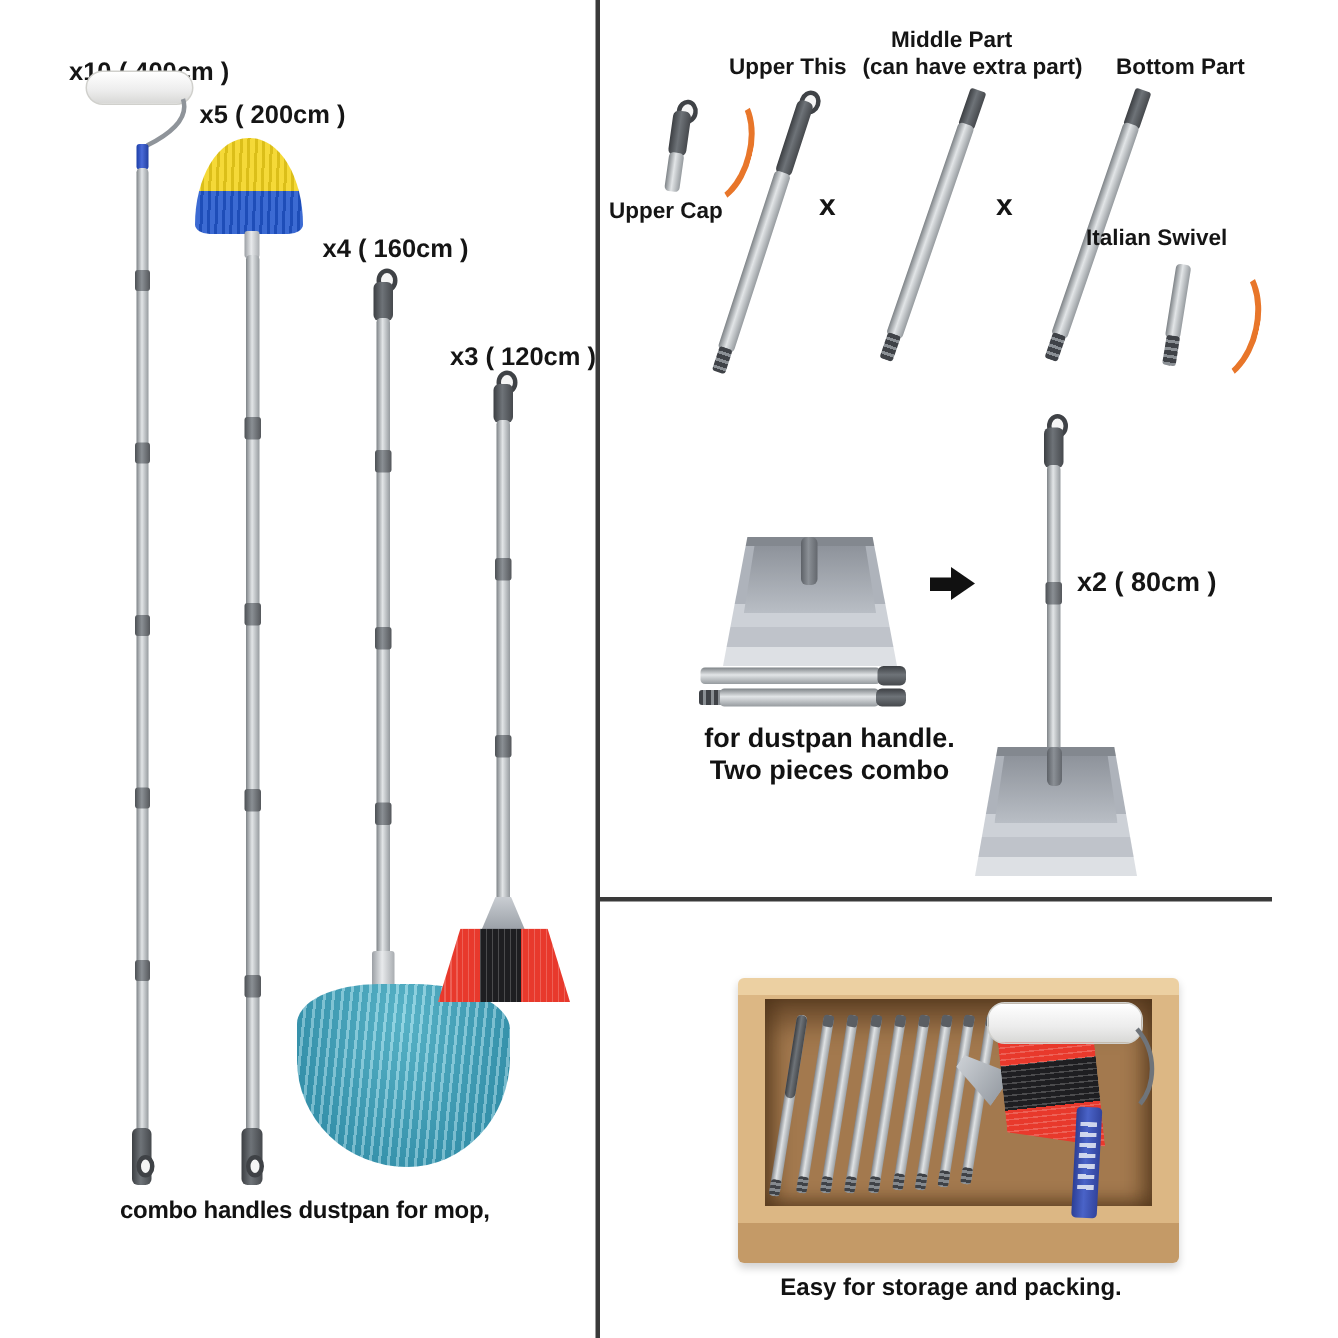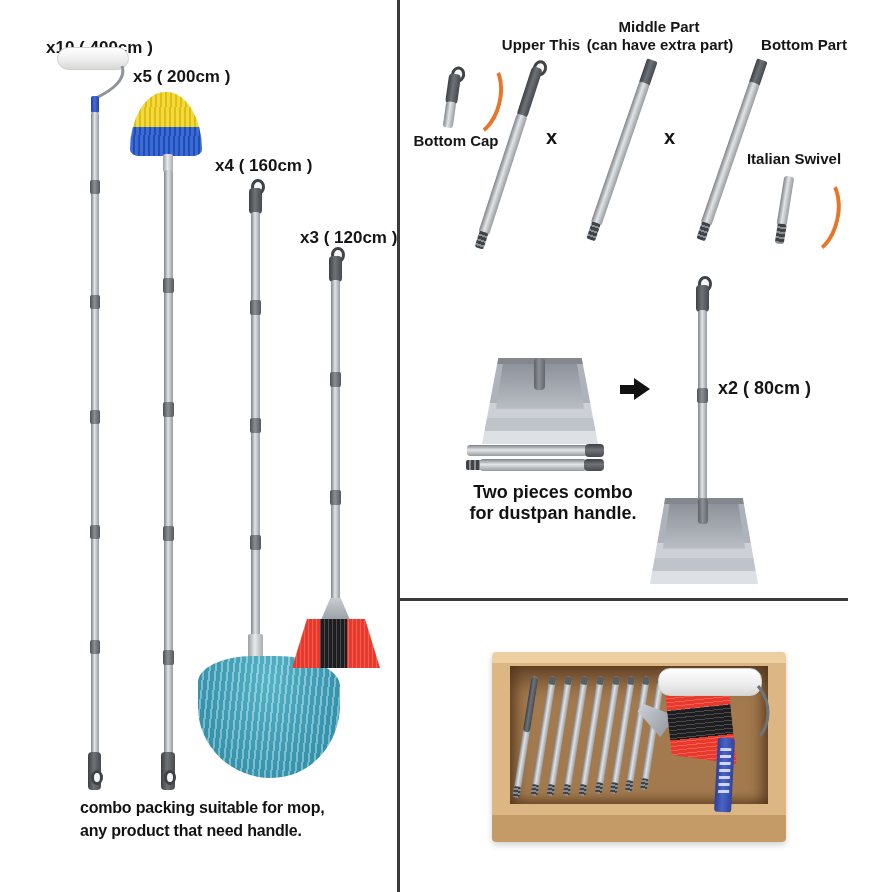--- a/index.html
+++ b/index.html
@@ -3,21 +3,21 @@
 <meta charset="utf-8">
 <style>
   html,body{margin:0;padding:0;background:#ffffff;}
   .canvas{
     position:relative;width:892px;height:892px;background:#ffffff;overflow:hidden;
     font-family:"Liberation Sans",sans-serif;color:#1a1a1a;
   }
   .abs{position:absolute;}
   .lbl{position:absolute;font-weight:bold;color:#151515;white-space:nowrap;}
   .lbl-size{font-size:17px;}
-  .part-lbl{font-size:15px;text-align:center;}
+  .part-lbl{font-size:15px;text-align:left;}
   .mult{font-size:20px;}
   
   .div-v{position:absolute;left:397px;top:0;width:3px;height:892px;background:#3a3a3a;}
   .div-h{position:absolute;left:398px;top:598px;width:450px;height:3px;background:#3a3a3a;}
   
   .pole{position:absolute;background:linear-gradient(90deg,#7e8387,#e2e5e7 45%,#969b9f);border-radius:3px;}
   .joint{position:absolute;background:linear-gradient(90deg,#4d5155,#8a8f94 45%,#55585c);border-radius:2px;}
   .grip{position:absolute;background:linear-gradient(90deg,#3c3f43,#6e7378 45%,#46494d);border-radius:4px;}
   .eyelet{position:absolute;border:3px solid #3f4246;border-radius:50%;background:#f5f5f5;}
   .thread{position:absolute;background:repeating-linear-gradient(180deg,#3f4247 0 3px,#8a8f94 3px 5px);border-radius:2px;}
@@ -108,36 +108,35 @@
   <div class="lbl lbl-size" style="left:300px;top:228px;">x3 ( 120cm )</div>
   <div class="eyelet" style="left:331px;top:247px;width:8px;height:10px;"></div>
   <div class="grip" style="left:329px;top:256px;width:13px;height:26px;"></div>
   <div class="pole" style="left:331px;top:280px;width:9px;height:322px;"></div>
   <div class="joint" style="left:330px;top:372px;width:11px;height:15px;"></div>
   <div class="joint" style="left:330px;top:490px;width:11px;height:15px;"></div>
   <div class="broom-holder" style="left:321px;top:598px;width:29px;height:22px;"></div>
   <div class="broom-bristles" style="left:292px;top:619px;width:88px;height:49px;"></div>
 
   <div class="text-desc" style="left:80px;top:796px;width:300px;">
-    <div>combo packing suitable for mop,</div>
-    <div>any product that need handle.</div>
+    <div>combo handles dustpan for mop,</div>
   </div>
 
   <div class="lbl part-lbl" style="left:486px;top:36px;width:110px;">Upper This</div>
   <div class="lbl part-lbl" style="left:594px;top:18px;width:130px;">Middle Part</div>
   <div class="lbl part-lbl" style="left:575px;top:36px;width:170px;">(can have extra part)</div>
   <div class="lbl part-lbl" style="left:744px;top:36px;width:120px;">Bottom Part</div>
 
   <div class="abs" style="left:441px;top:66px;width:24px;height:62px;transform:rotate(8deg);">
     <div class="eyelet" style="left:7px;top:0;width:8px;height:10px;"></div>
     <div class="grip" style="left:5px;top:8px;width:12px;height:30px;"></div>
     <div class="pole" style="left:6px;top:36px;width:10px;height:26px;"></div>
   </div>
   <div class="crescent" style="left:452px;top:58px;width:42px;height:72px;transform:rotate(14deg);"></div>
-  <div class="lbl part-lbl" style="left:406px;top:132px;width:100px;">Bottom Cap</div>
+  <div class="lbl part-lbl" style="left:406px;top:132px;width:100px;">Upper Cap</div>
 
   <div class="lbl mult" style="left:546px;top:126px;">x</div>
 
   <div class="abs" style="left:504px;top:55px;width:11px;height:198px;transform:rotate(18deg);">
     <div class="eyelet" style="left:1px;top:0;width:8px;height:10px;"></div>
     <div class="grip" style="left:0;top:8px;width:11px;height:52px;"></div>
     <div class="pole" style="left:0;top:58px;width:11px;height:125px;"></div>
     <div class="thread" style="left:1px;top:181px;width:9px;height:17px;"></div>
   </div>
 
@@ -172,22 +171,22 @@
     <div class="pole" style="left:0;top:0;width:120px;height:11px;background:linear-gradient(180deg,#7e8387,#e2e5e7 45%,#969b9f);"></div>
     <div class="grip" style="left:118px;top:-1px;width:19px;height:13px;background:linear-gradient(180deg,#3c3f43,#6e7378 45%,#46494d);"></div>
   </div>
   <div class="abs" style="left:466px;top:459px;width:138px;height:12px;">
     <div class="thread" style="left:0;top:1px;width:16px;height:10px;background:repeating-linear-gradient(90deg,#3f4247 0 3px,#8a8f94 3px 5px);"></div>
     <div class="pole" style="left:14px;top:0;width:106px;height:12px;background:linear-gradient(180deg,#7e8387,#e2e5e7 45%,#969b9f);"></div>
     <div class="grip" style="left:118px;top:0;width:20px;height:12px;background:linear-gradient(180deg,#3c3f43,#6e7378 45%,#46494d);"></div>
   </div>
 
   <div class="combo-text" style="left:453px;top:482px;width:200px;">
+    <div>for dustpan handle.</div>
     <div>Two pieces combo</div>
-    <div>for dustpan handle.</div>
   </div>
 
   <div>
     <div class="arrow-bar" style="left:620px;top:385px;width:16px;height:9px;"></div>
     <div class="arrow-head" style="left:634px;top:378px;"></div>
   </div>
 
   <div class="lbl" style="left:718px;top:378px;font-size:18px;">x2 ( 80cm )</div>
   <div class="eyelet" style="left:698px;top:276px;width:8px;height:10px;"></div>
   <div class="grip" style="left:696px;top:285px;width:13px;height:27px;"></div>
@@ -243,14 +242,15 @@
 
   <div class="roller" style="left:658px;top:668px;width:102px;height:26px;"></div>
   <svg class="abs" style="left:752px;top:684px;" width="24" height="56">
     <path d="M6,2 C20,18 18,40 8,52" fill="none" stroke="#6f747a" stroke-width="3"></path>
   </svg>
 
   <div class="abs" style="left:716px;top:738px;width:17px;height:74px;transform:rotate(3deg);background:linear-gradient(90deg,#2c3f96,#4a63c8 45%,#31439c);border-radius:3px;">
     <div style="position:absolute;left:3px;top:10px;width:11px;height:46px;background:repeating-linear-gradient(180deg,#e8ecf6 0 3px,transparent 3px 7px);opacity:.85;"></div>
   </div>
 
+  <div class="caption" style="left:504px;top:850px;width:260px;">Easy for storage and packing.</div>
 
 </div>
 
 </body></html>

